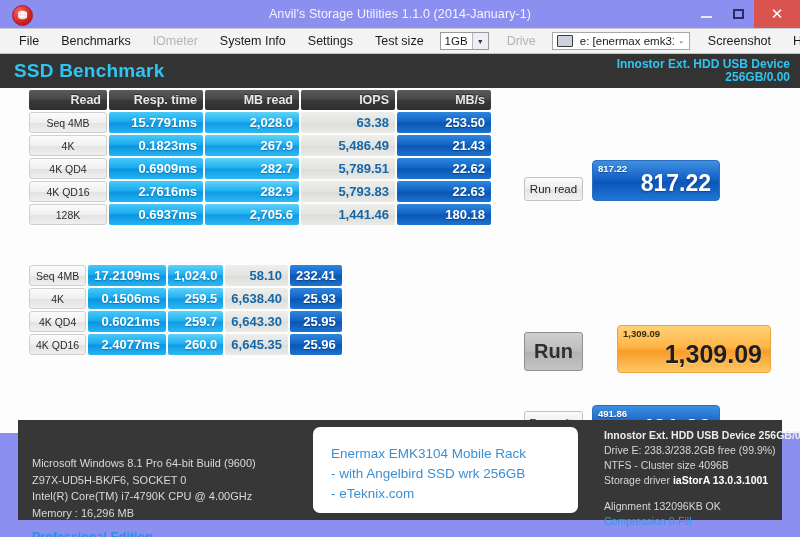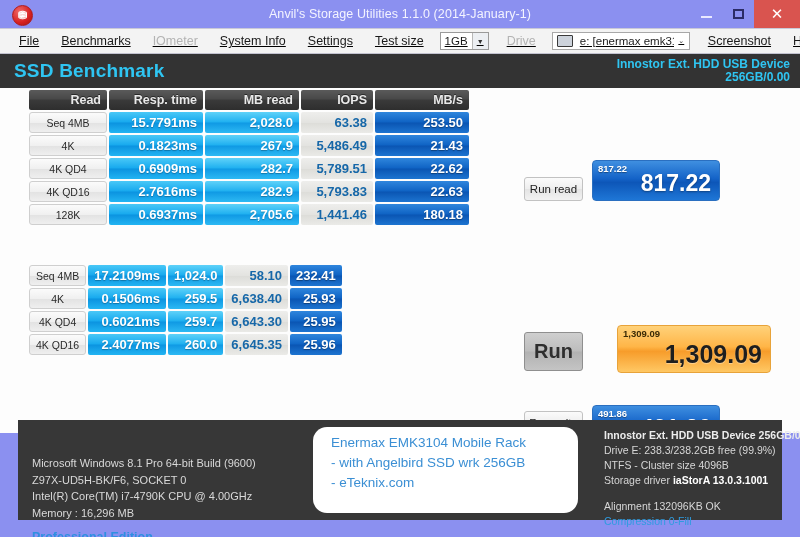--- a/index.html
+++ b/index.html
@@ -15,21 +15,21 @@
   .app-icon .glyph{color:#fff;font-size:11px;line-height:11px;font-weight:bold;}
   .title-text{width:100%;text-align:center;color:#f4f4ff;font-size:12.5px;letter-spacing:.1px;}
   .wincontrols{position:absolute;right:0;top:0;height:28px;display:flex;align-items:stretch;}
   .wc{width:32px;display:flex;align-items:center;justify-content:center;color:#ececff;font-size:12px;}
   .wc.min span{display:block;width:11px;height:2px;background:#e9e9ff;margin-top:6px;}
   .wc.max span{display:block;width:11px;height:10px;border:2px solid #2b2b66;box-sizing:border-box;}
   .wc.close{width:46px;background:#d9544f;color:#fff;font-size:15px;font-weight:300;}
 
   
   .menubar{height:26px;background:#f3f3f3;border-top:1px solid #c9c9d8;border-bottom:1px solid #c2c2cf;
-           display:flex;align-items:center;padding-left:8px;box-sizing:border-box;gap:0;text-decoration:underline;}
+           display:flex;align-items:center;padding-left:8px;box-sizing:border-box;gap:0;}
   .mi{font-size:12.5px;color:#1b1b1b;padding:0 11px;height:26px;line-height:26px;white-space:nowrap;}
   .mi.disabled{color:#b3b3b3;}
   .msep{width:1px;height:17px;background:#cfcfd8;}
   .combo{height:18px;border:1px solid #9a9a9a;background:#fff;display:flex;align-items:center;
          font-size:11.5px;color:#1b1b1b;margin-left:5px;box-sizing:border-box;}
   .combo .val{padding:0 4px;flex:1;overflow:hidden;white-space:nowrap;}
   .combo .arrow{width:15px;height:16px;border-left:1px solid #b7b7b7;background:#eceff3;
          display:flex;align-items:center;justify-content:center;font-size:7px;color:#333;}
   .combo.size{width:72px;}
   .combo.drive{width:138px;border:1px solid #a8a8a8;}
@@ -48,21 +48,21 @@
   .body-area{position:relative;background:#fdfdfd;height:345px;box-sizing:border-box;padding:10px 16px 0 0;}
 
   
   .tbl{position:absolute;left:27px;border-collapse:separate;border-spacing:2px;}
   .tbl td{height:21px;font-size:13px;font-weight:bold;padding:0 6px;box-sizing:border-box;
           text-align:right;color:#fff;white-space:nowrap;}
   .tbl th{height:20px;font-size:12.5px;font-weight:bold;padding:0 6px;box-sizing:border-box;
           text-align:right;color:#e9e9e9;white-space:nowrap;
           background:linear-gradient(to bottom,#5a5a5a 0%,#484848 45%,#3a3a3a 50%,#2e2e2e 100%);
           border-radius:2px;text-shadow:0 -1px 0 rgba(0,0,0,.5);}
-  .c-lbl{width:78px;}.c-resp{width:94px;}.c-mb{width:94px;}.c-iops{width:72px;}.c-mbs{width:94px;}
+  .c-lbl{width:78px;}.c-resp{width:94px;}.c-mb{width:94px;}.c-iops{width:94px;}.c-mbs{width:94px;}
   td.lbl{background:linear-gradient(to bottom,#fbfbfb 0%,#f0f0f0 50%,#e2e2e2 51%,#efefef 100%);
          color:#2b2b2b;font-size:10.5px;font-weight:normal;text-align:center;
          border:1px solid #cfcfcf;border-radius:3px;}
   td.cyan{background:linear-gradient(to bottom,#49c8f7 0%,#17a9ee 48%,#0b93e0 52%,#22b4f2 100%);
           text-shadow:0 1px 1px rgba(0,0,0,.28);border-radius:2px;}
   td.cyan2{background:linear-gradient(to bottom,#5fd2f9 0%,#1fb0f0 48%,#0f99e4 52%,#2db9f3 100%);
           text-shadow:0 1px 1px rgba(0,0,0,.28);border-radius:2px;}
   td.grey{background:linear-gradient(to bottom,#eeeeec 0%,#e3e3e0 50%,#dcdcd8 51%,#eaeae7 100%);
           color:#1667a8;text-shadow:none;border-radius:2px;}
   td.blue{background:linear-gradient(to bottom,#2f86dd 0%,#0f63c4 48%,#0a55b3 52%,#1d74d0 100%);
@@ -93,21 +93,21 @@
   .foot-left{position:absolute;left:14px;top:9px;line-height:16.5px;margin-top:26px;}
   .foot-left div{font-size:11px;color:#d9d9d9;white-space:nowrap;}
   .foot-left .edition{color:#2e8fe0;font-weight:bold;font-size:12.5px;margin-top:8px;}
   .foot-right{position:absolute;left:586px;top:8px;line-height:15px;width:200px;overflow:hidden;}
   .foot-right div{font-size:10.5px;color:#d6d6d6;white-space:nowrap;}
   .foot-right .bold{font-weight:bold;color:#ececec;}
   .foot-right .drv{font-weight:bold;color:#ffffff;margin-top:40px;}
   .foot-right .gap{height:11px;}
   .foot-right .comp{color:#2f9ce0;}
   .callout{position:absolute;left:295px;top:7px;width:265px;height:86px;background:#fff;
-           border-radius:14px;box-sizing:border-box;padding:6px 0 0 18px;}
+           border-radius:7px;box-sizing:border-box;padding:17px 0 0 18px;}
   .callout div{font-size:13.5px;color:#3b8fd4;line-height:20px;white-space:nowrap;}
 </style>
 </head>
 <body>
 
 <div class="window">
 
   <div class="titlebar">
     <div class="app-icon">
       <span class="glyph">⛃</span>

